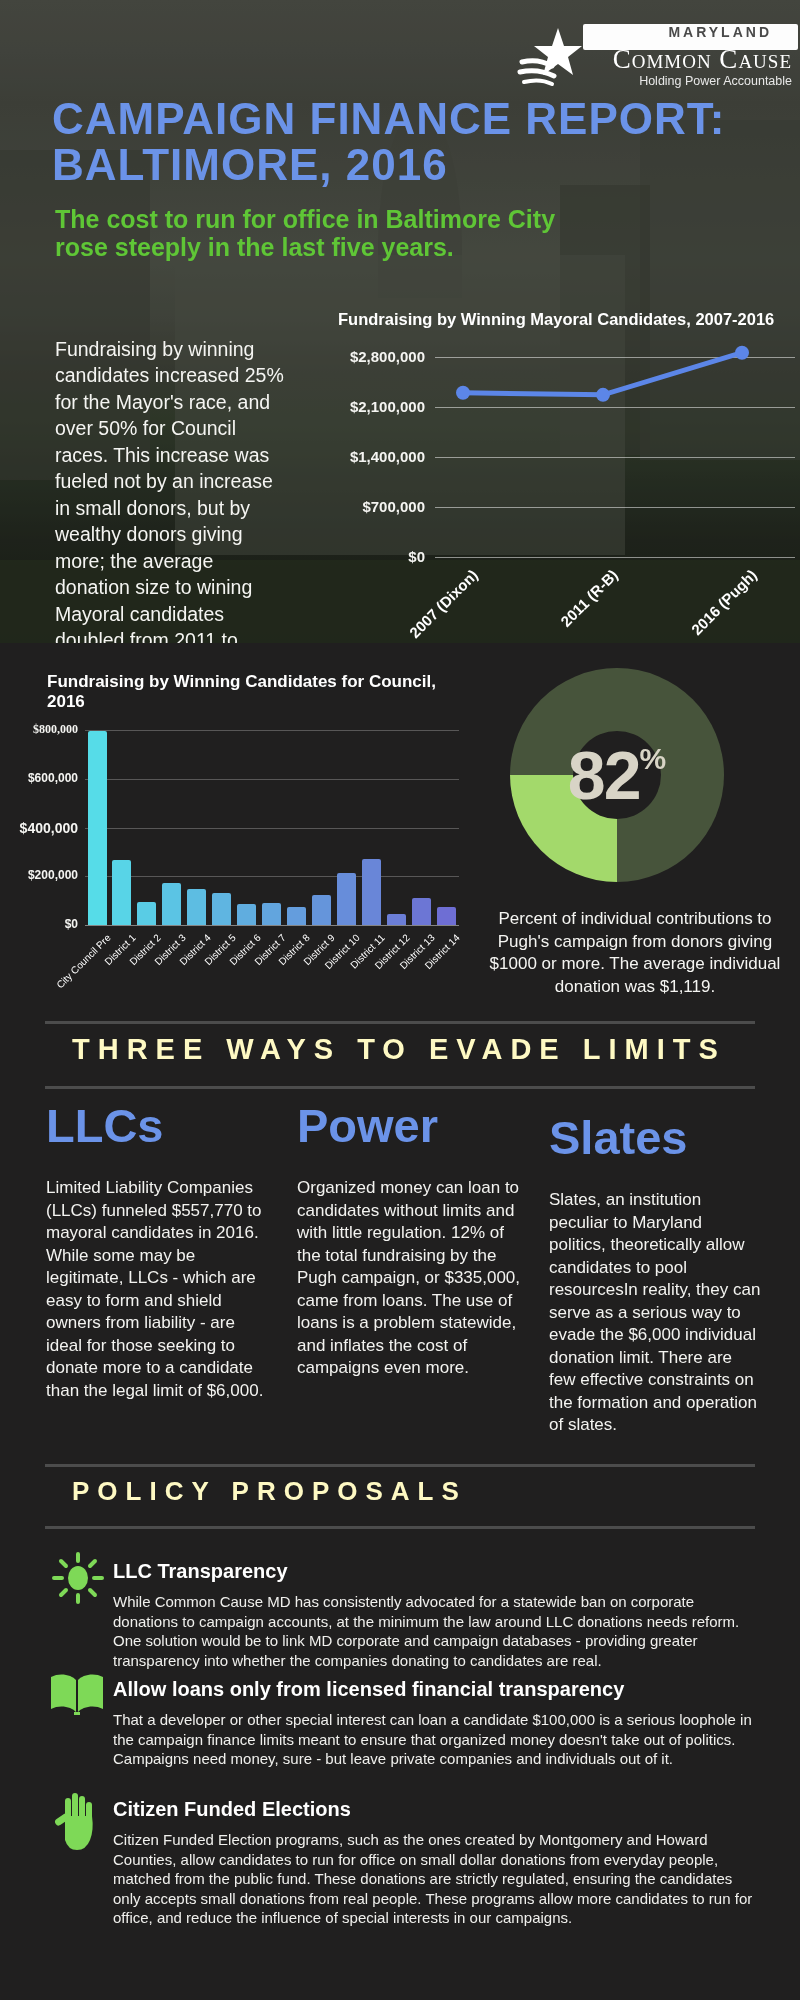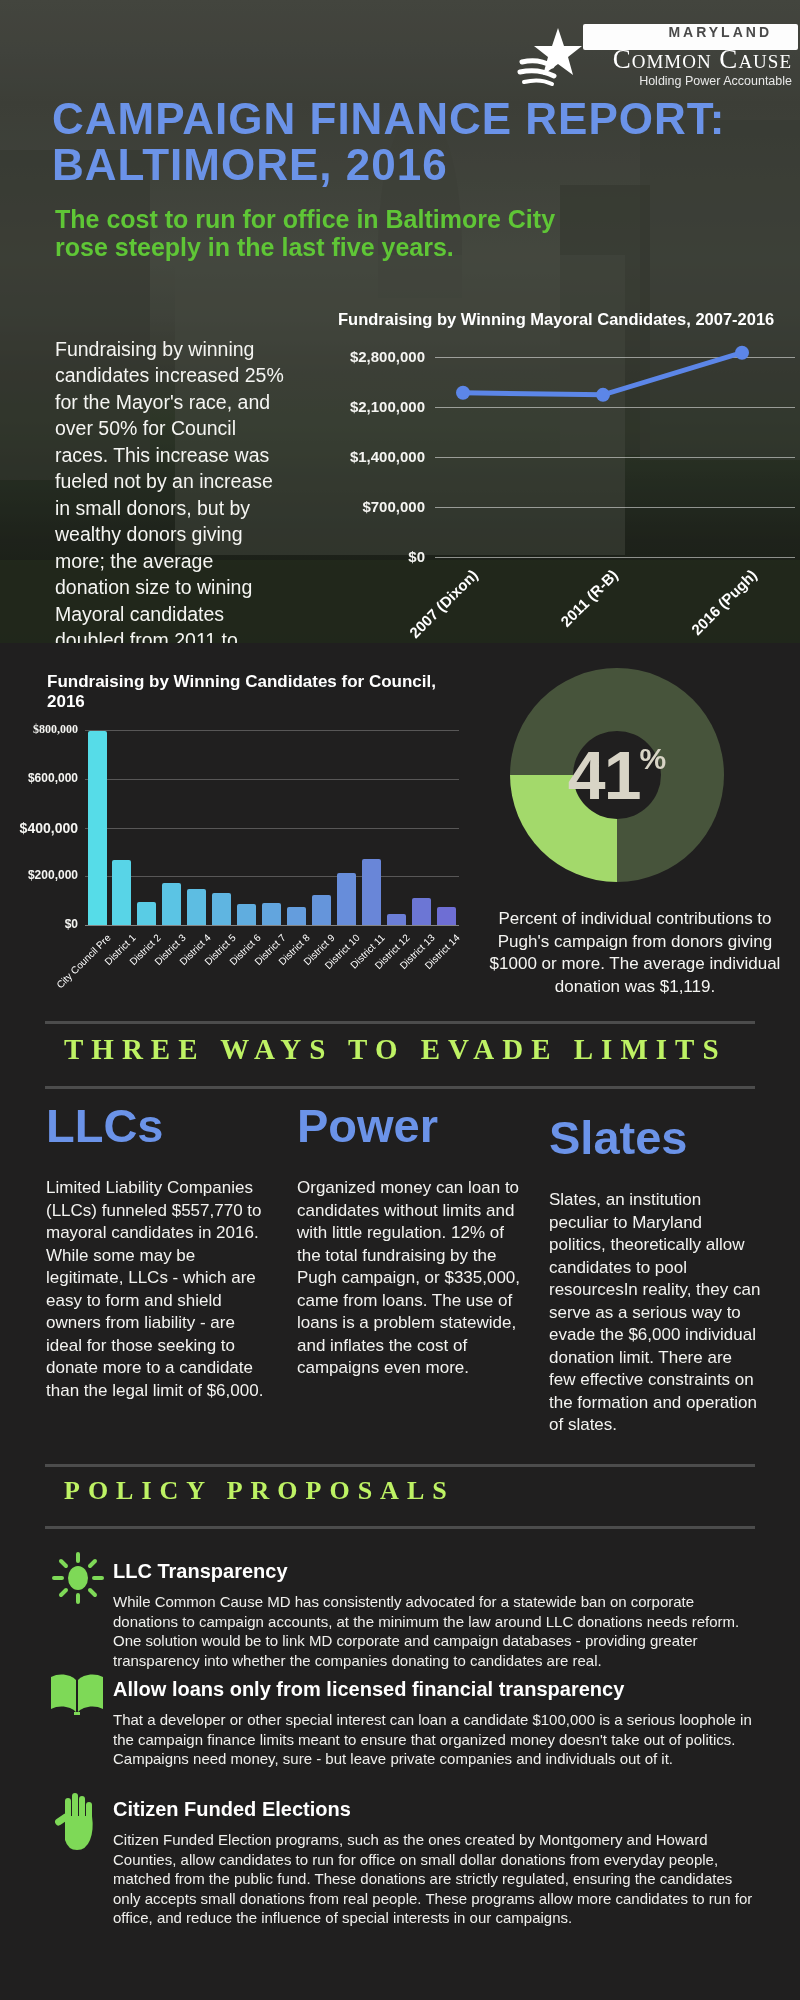--- a/index.html
+++ b/index.html
@@ -46,21 +46,21 @@
   .donut-wrap{position:absolute;left:460px;top:660px;width:340px;height:340px;}
   #donut-ring{position:absolute;left:50px;top:8px;width:214px;height:214px;border-radius:50%;}
   #donut-hole{position:absolute;left:63px;top:63px;width:88px;height:88px;border-radius:50%;background:#201f1f;}
   .donut-num{position:absolute;left:47px;top:76px;width:220px;text-align:center;color:var(--number-color);
              font-size:68px;font-weight:700;letter-spacing:-2px;}
   .donut-num .pct{font-size:30px;position:relative;top:-30px;letter-spacing:0;}
   .donut-caption{position:absolute;left:12px;top:248px;width:326px;text-align:center;
                  font-size:17px;line-height:22.5px;color:#f5f5f2;}
 
   .rule{position:absolute;left:45px;width:710px;height:3px;background:#4c4c4c;}
-  .big-head{position:absolute;left:64px;color:#bef264;font-weight:700;font-family:Liberation Serif, serif;}
+  .big-head{position:absolute;left:72px;color:#fef9c3;font-weight:700;}
 
   .evade-col h3{margin:0;color:var(--accent-blue);font-size:47px;font-weight:700;}
   .evade-col p{margin:0;font-size:17px;line-height:22.5px;color:#f3f3f0;}
   .evade-col{position:absolute;top:1098px;}
   .evade-col p{margin-top:24px;}
 
   .prop-title{position:absolute;left:113px;font-size:20px;font-weight:700;color:#fff;margin:0;}
   .prop-body{position:absolute;left:113px;width:648px;font-size:15px;line-height:19.5px;color:#f0f0ed;margin:0;}
   .prop-icon{position:absolute;}
 </style>
@@ -173,21 +173,21 @@
         <div class="xlab" style="left: 249.133px; top: 202px; width: 95px; font-size: 10px; font-weight: 400;">District 13</div>
         <div class="bar" style="left: 351.567px; width: 19px; height: 18.2812px; background: rgb(110, 110, 212);"></div>
         <div class="xlab" style="left: 274.067px; top: 202px; width: 95px; font-size: 10px; font-weight: 400;">District 14</div>
       </div>
   </div>
 
   <div class="donut-wrap">
     <div id="donut-ring" style="background: conic-gradient(rgb(71, 84, 59) 0deg, rgb(71, 84, 59) 180deg, rgb(163, 217, 107) 180deg, rgb(163, 217, 107) 270deg, rgb(71, 84, 59) 270deg, rgb(71, 84, 59) 360deg);">
       <div id="donut-hole"></div>
     </div>
-    <div class="donut-num"><span>41</span><span class="pct">%</span></div>
+    <div class="donut-num"><span>82</span><span class="pct">%</span></div>
     <div class="donut-caption">Percent of individual contributions to Pugh's campaign from donors giving $1000 or more. The average individual donation was $1,119.</div>
   </div>
 
   <div class="rule" style="top:1021px;"></div>
   <div class="big-head" style="top:1033px;font-size:29px;letter-spacing:8px;">THREE WAYS TO EVADE LIMITS</div>
   <div class="rule" style="top:1086px;"></div>
 
   <div class="evade-col" style="left:46px;width:224px;">
     <h3>LLCs</h3>
     <p>Limited Liability Companies (LLCs) funneled $557,770 to mayoral candidates in 2016. While some may be legitimate, LLCs - which are easy to form and shield owners from liability - are ideal for those seeking to donate more to a candidate than the legal limit of $6,000.</p>

